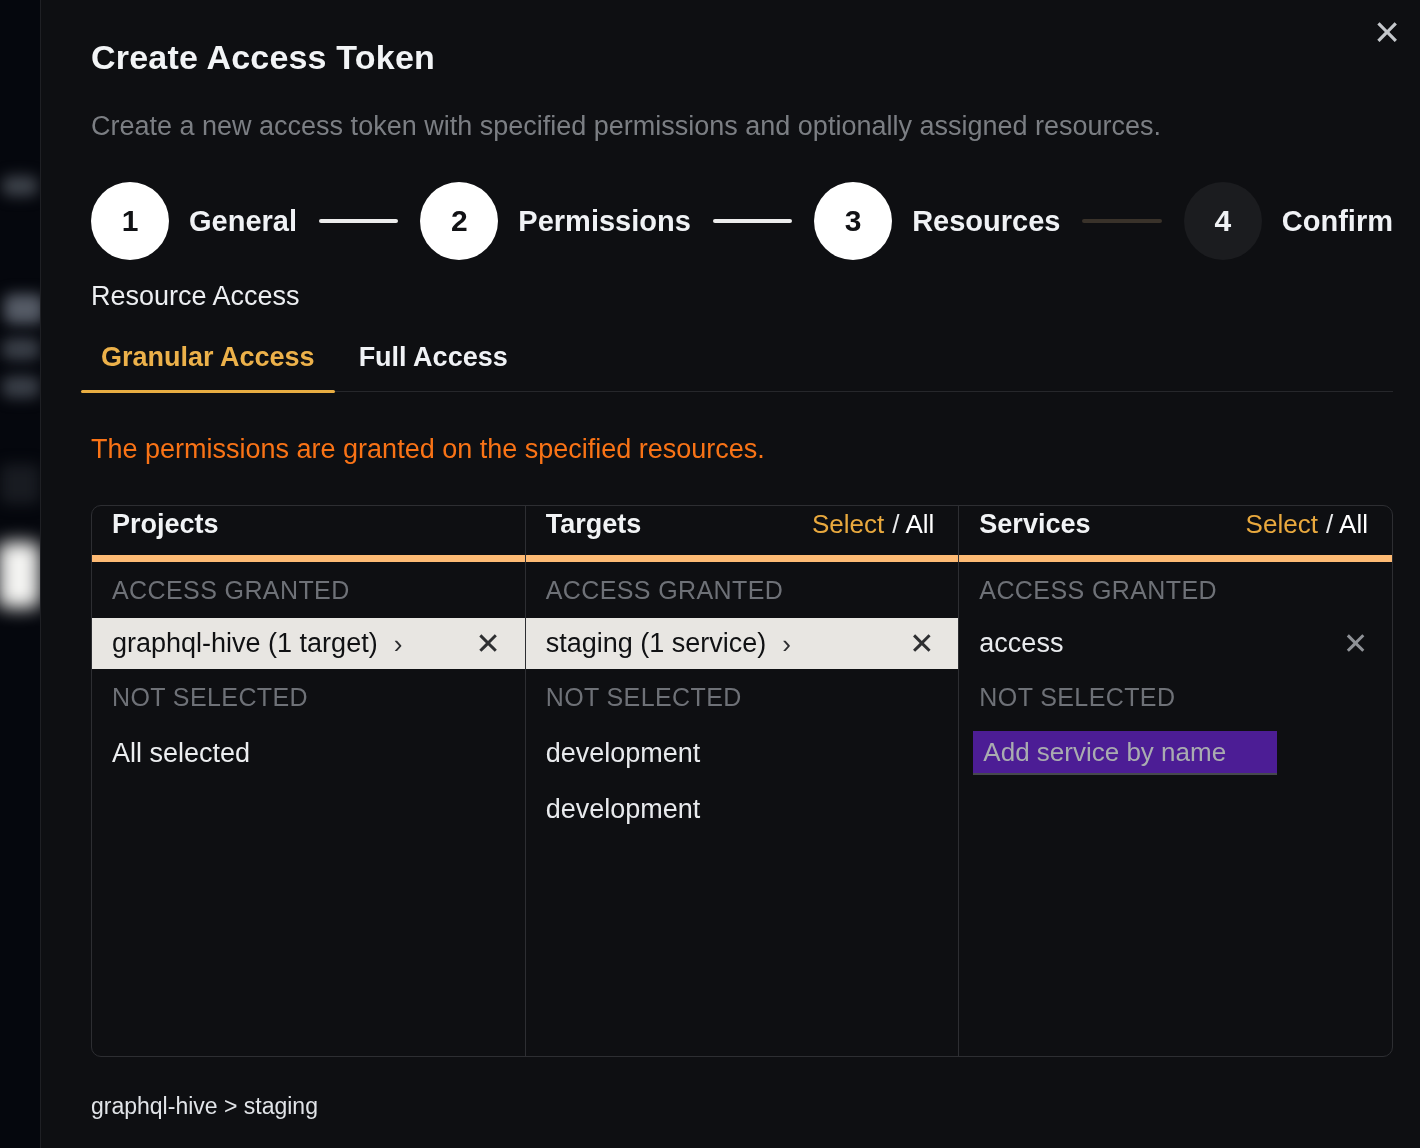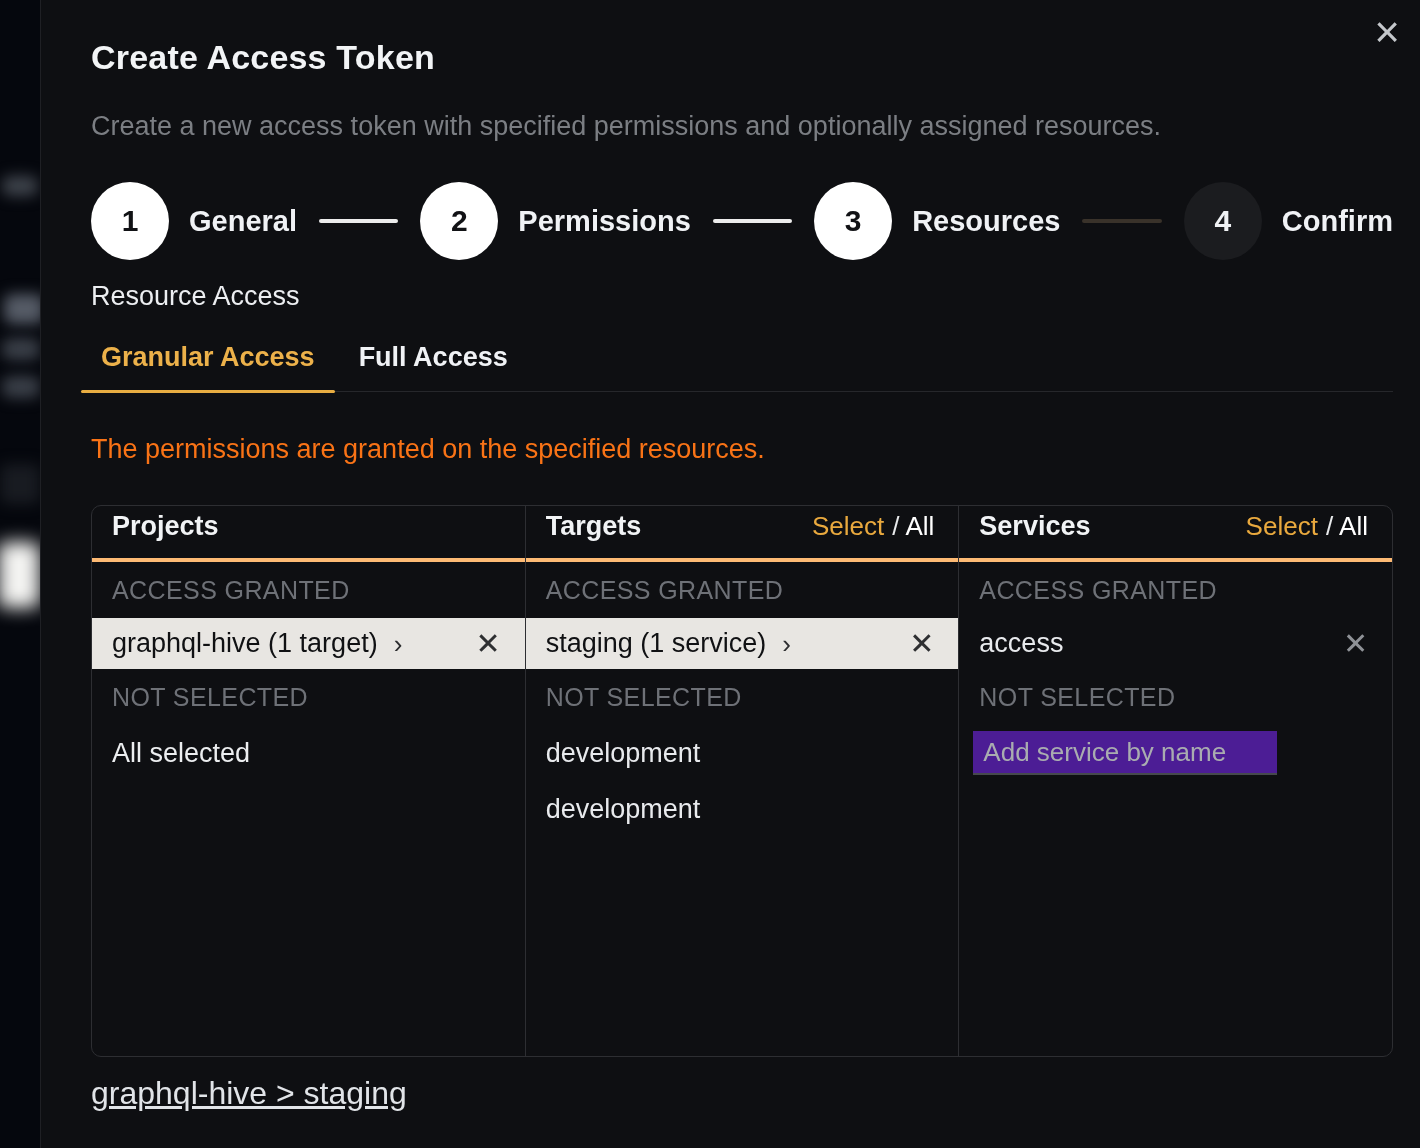--- a/index.html
+++ b/index.html
@@ -49,21 +49,21 @@
   .tab.active::after { content:""; position:absolute; left:-10px; right:-10px; bottom:-2px;
                        height:3px; background:#e8ad42; border-radius:2px; }
 
   .desc { margin-top:42px; font-size:27px; color:#f97316; }
 
   
   .selector { margin-top:40px; width:1302px; height:552px; display:flex;
               border:1px solid #2d2e32; border-radius:10px; }
   .col { flex:1 1 0; display:flex; flex-direction:column; border-right:1px solid #2d2e32; min-width:0; }
   .col:last-child { border-right:none; }
-  .col-header { height:56px; flex:0 0 auto; border-bottom:4px solid #fdba74; display:flex;
+  .col-header { height:56px; flex:0 0 auto; border-bottom:7px solid #fdba74; display:flex;
                 align-items:center; justify-content:space-between; padding:0 24px 12px 20px; }
   .col-title { font-size:27px; font-weight:700; color:#f1f3f5; }
   .select-all { font-size:26px; cursor:pointer; white-space:nowrap; }
   .select-all .sel { color:#e9a93e; }
   .select-all .sep { color:#e8eaec; margin:0 6px 0 8px; }
   .select-all .all { color:#ffffff; }
 
   .group-head { height:56px; display:flex; align-items:center; padding:0 20px;
                 font-size:25px; color:#6e7177; letter-spacing:.4px; }
   .row { height:51px; display:flex; align-items:center; padding:0 24px 0 20px;
@@ -75,21 +75,21 @@
   .row.plain .x { color:#8f9297; }
   .note-row { height:56px; display:flex; align-items:center; padding:0 20px;
               font-size:27px; color:#eceef0; }
   .opt-row { height:56px; display:flex; align-items:center; padding:0 20px;
              font-size:27px; color:#e8eaed; cursor:pointer; }
   .svc-input { margin:6px 0 0 14px; width:304px; height:44px; background:#4c1d95;
                border:none; border-bottom:2px solid #46494d; color:#c9ccd0;
                font-size:26px; padding:0 10px; font-family:inherit; outline:none; }
   .svc-input::placeholder { color:#a9acb0; }
 
-  .breadcrumb { margin-top:18px; font-size:32px; color:#e1e4e8;text-decoration:underline; }
+  .breadcrumb { margin-top:36px; font-size:23px; color:#e1e4e8; }
 </style>
 </head>
 <body>
 
 <div class="page">
   <div class="blob b1"></div>
   <div class="blob b2"></div>
   <div class="blob b3"></div>
   <div class="blob b4"></div>
   <div class="blob b5"></div>

